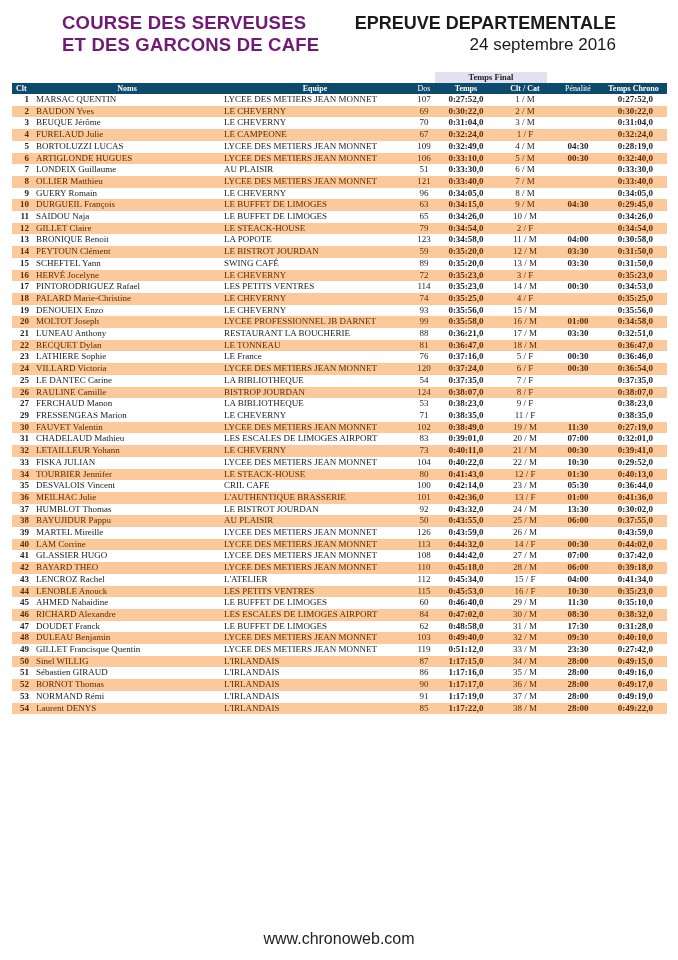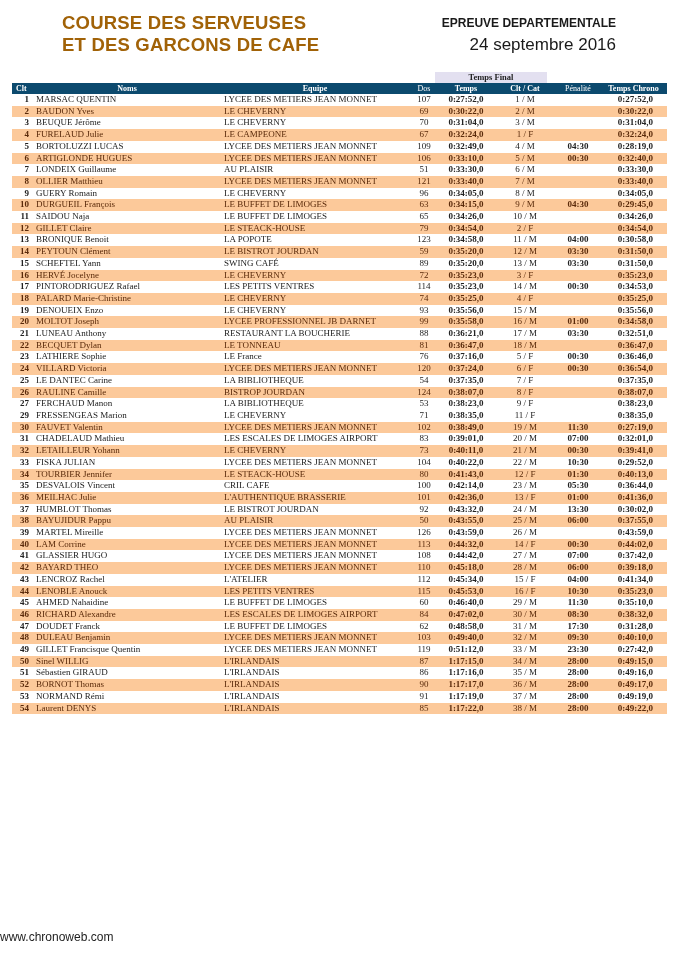--- a/index.html
+++ b/index.html
@@ -1,26 +1,26 @@
 <!DOCTYPE html>
 <html><head>
 <meta charset="utf-8">
 <style>
   html, body { margin: 0; padding: 0; background: #ffffff; }
   body { width: 678px; height: 960px; position: relative; overflow: hidden; }
   .title-left {
     position: absolute; left: 62px; top: 12px;
     font-family: "Liberation Sans", sans-serif; font-weight: bold;
-    font-size: 18.5px; line-height: 22px; color: #a16207; letter-spacing: 0.2px;
+    font-size: 18.5px; line-height: 22px; color: #701a75; letter-spacing: 0.2px;
   }
   .title-right {
     position: absolute; right: 62px; top: 12px; text-align: right;
     font-family: "Liberation Sans", sans-serif; color: #1a1a1a;
   }
-  .title-right .event { font-weight: bold; font-size: 12px; line-height: 22px; }
+  .title-right .event { font-weight: bold; font-size: 18px; line-height: 22px; }
   .title-right .date { font-size: 17px; line-height: 22px; }
   .temps-final {
     position: absolute; left: 435px; top: 72px; width: 112px; height: 14px;
     background: #e3e0f0; text-align: center;
     font-family: "Liberation Serif", serif; font-weight: bold; font-size: 8.5px; line-height: 11px; color: #222;
   }
   table.results {
     position: absolute; left: 12px; top: 83px; width: 655px;
     border-collapse: collapse; table-layout: fixed;
     font-family: "Liberation Serif", serif; font-size: 9px;
@@ -37,22 +37,22 @@
   table.results tr.alt td { background: #fcc99a; color: #5a2a0a; }
   td.c-clt { text-align: right; font-weight: bold; padding-right: 5px !important; }
   td.c-name { text-align: left; }
   td.c-team { text-align: left; padding-left: 4px !important; }
   td.c-dos { text-align: center; }
   td.c-temps { text-align: center; font-weight: bold; }
   td.c-cat { text-align: center; }
   td.c-pen { text-align: center; font-weight: bold; }
   td.c-chrono { text-align: right; font-weight: bold; padding-right: 14px !important; }
   .footer {
-    position: absolute; left: 0; width: 678px; top: 930px; text-align: left;
-    font-family: "Liberation Sans", sans-serif; font-size: 12px; color: #222;
+    position: absolute; left: 0; width: 678px; top: 930px; text-align: center;
+    font-family: "Liberation Sans", sans-serif; font-size: 16px; color: #222;
   }
 </style>
 </head>
 <body>
 
 <div class="title-left">
   <div>COURSE DES SERVEUSES</div>
   <div>ET DES GARCONS DE CAFE</div>
 </div>
 

